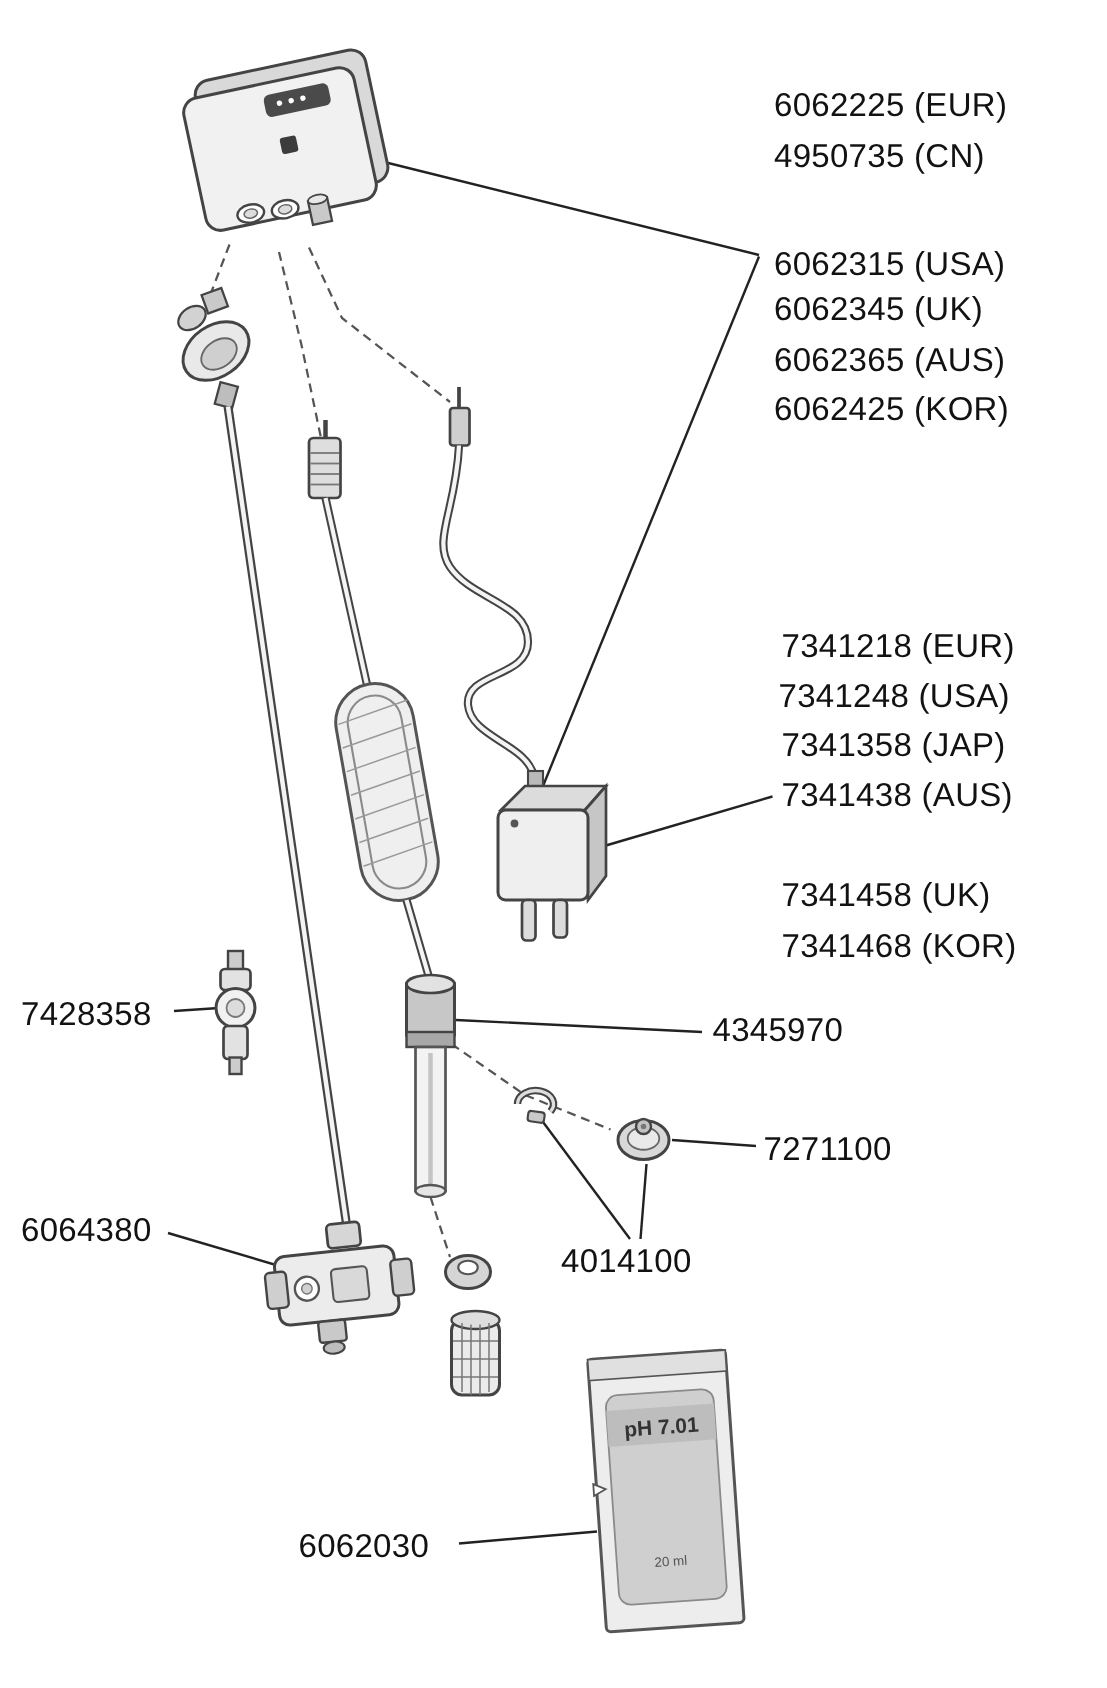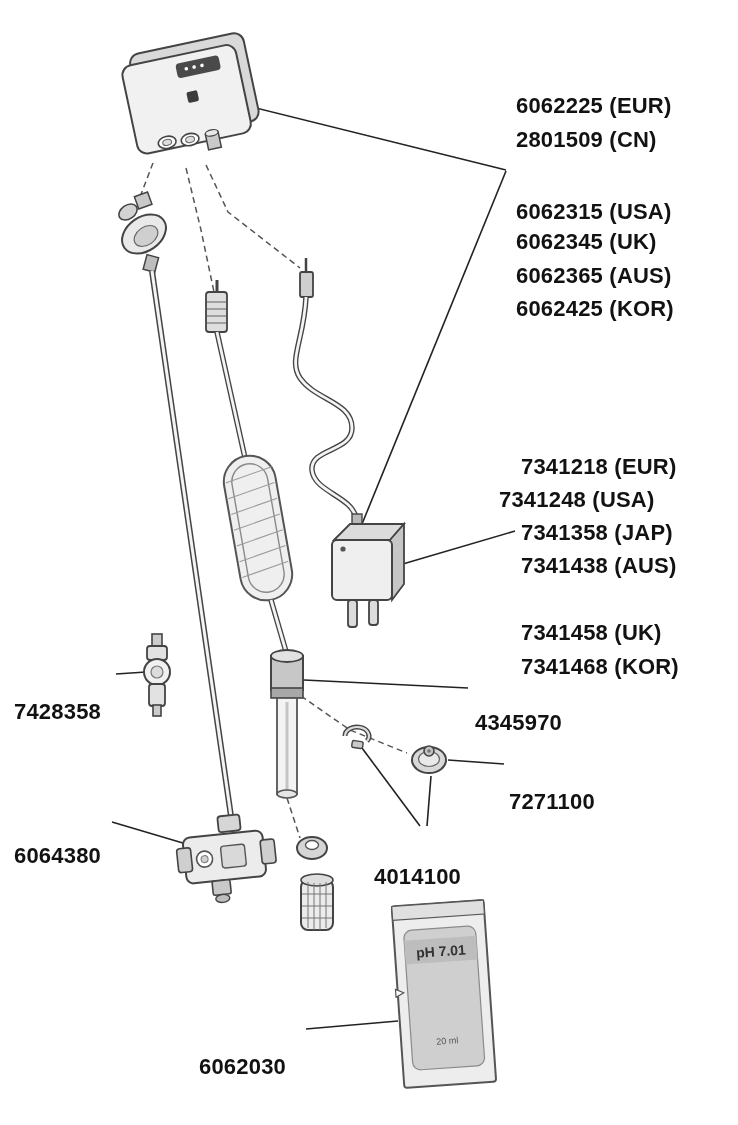--- a/index.html
+++ b/index.html
@@ -1,20 +1,20 @@
 <!DOCTYPE html>
 <html><head>
 <meta charset="utf-8">
 <style>
   html,body{margin:0;padding:0;background:#fff;}
   #stage{position:relative;width:738px;height:1125px;background:#ffffff;overflow:hidden;
          font-family:"Liberation Sans", sans-serif;}
   #drawing{position:absolute;left:0;top:0;}
-  .label{position:absolute;font-weight:bold;font-size:22px;color:#121212;
-         white-space:nowrap;transform:translateY(-50%);letter-spacing:0.2px;margin-top:36px;}
+  .label{position:absolute;font-weight:normal;font-size:22px;color:#121212;
+         white-space:nowrap;transform:translateY(-50%);letter-spacing:0.2px;}
 </style>
 </head>
 <body>
 
 <div id="stage">
 
   <svg id="drawing" width="738" height="1125" viewBox="0 0 738 1125">
 
     <g stroke="#222" stroke-width="1.6" fill="none">
       <line x1="236" y1="103" x2="506" y2="170"></line>
@@ -166,28 +166,28 @@
       <rect x="398" y="903" width="92" height="14" fill="#e0e0e0" stroke="#555" stroke-width="1.2"></rect>
       <rect x="408" y="928" width="72" height="140" rx="8" fill="#cfcfcf" stroke="#8a8a8a" stroke-width="1.2"></rect>
       <rect x="408" y="938" width="72" height="24" fill="#bdbdbd"></rect>
       <polygon points="396,986 404,990 396,994" fill="#ffffff" stroke="#555" stroke-width="1.2"></polygon>
       <text x="444" y="956" text-anchor="middle" font-family="Liberation Sans, sans-serif" font-size="14" font-weight="bold" fill="#333">pH 7.01</text>
       <text x="444" y="1044" text-anchor="middle" font-family="Liberation Sans, sans-serif" font-size="9" fill="#555">20 ml</text>
     </g>
   </svg>
 
   <div class="label" style="left:516px;top:70px">6062225 (EUR)</div>
-  <div class="label" style="left:516px;top:104px">2801509 (CN)</div>
+  <div class="label" style="left:516px;top:104px">4950735 (CN)</div>
   <div class="label" style="left:516px;top:176px">6062315 (USA)</div>
   <div class="label" style="left:516px;top:206px">6062345 (UK)</div>
   <div class="label" style="left:516px;top:240px">6062365 (AUS)</div>
   <div class="label" style="left:516px;top:273px">6062425 (KOR)</div>
 
   <div class="label" style="left:521px;top:431px">7341218 (EUR)</div>
-  <div class="label" style="left:499px;top:464px">7341248 (USA)</div>
+  <div class="label" style="left:519px;top:464px">7341248 (USA)</div>
   <div class="label" style="left:521px;top:497px">7341358 (JAP)</div>
   <div class="label" style="left:521px;top:530px">7341438 (AUS)</div>
   <div class="label" style="left:521px;top:597px">7341458 (UK)</div>
   <div class="label" style="left:521px;top:631px">7341468 (KOR)</div>
 
   <div class="label" style="left:14px;top:676px">7428358</div>
   <div class="label" style="left:14px;top:820px">6064380</div>
   <div class="label" style="left:475px;top:687px">4345970</div>
   <div class="label" style="left:509px;top:766px">7271100</div>
   <div class="label" style="left:374px;top:841px">4014100</div>

